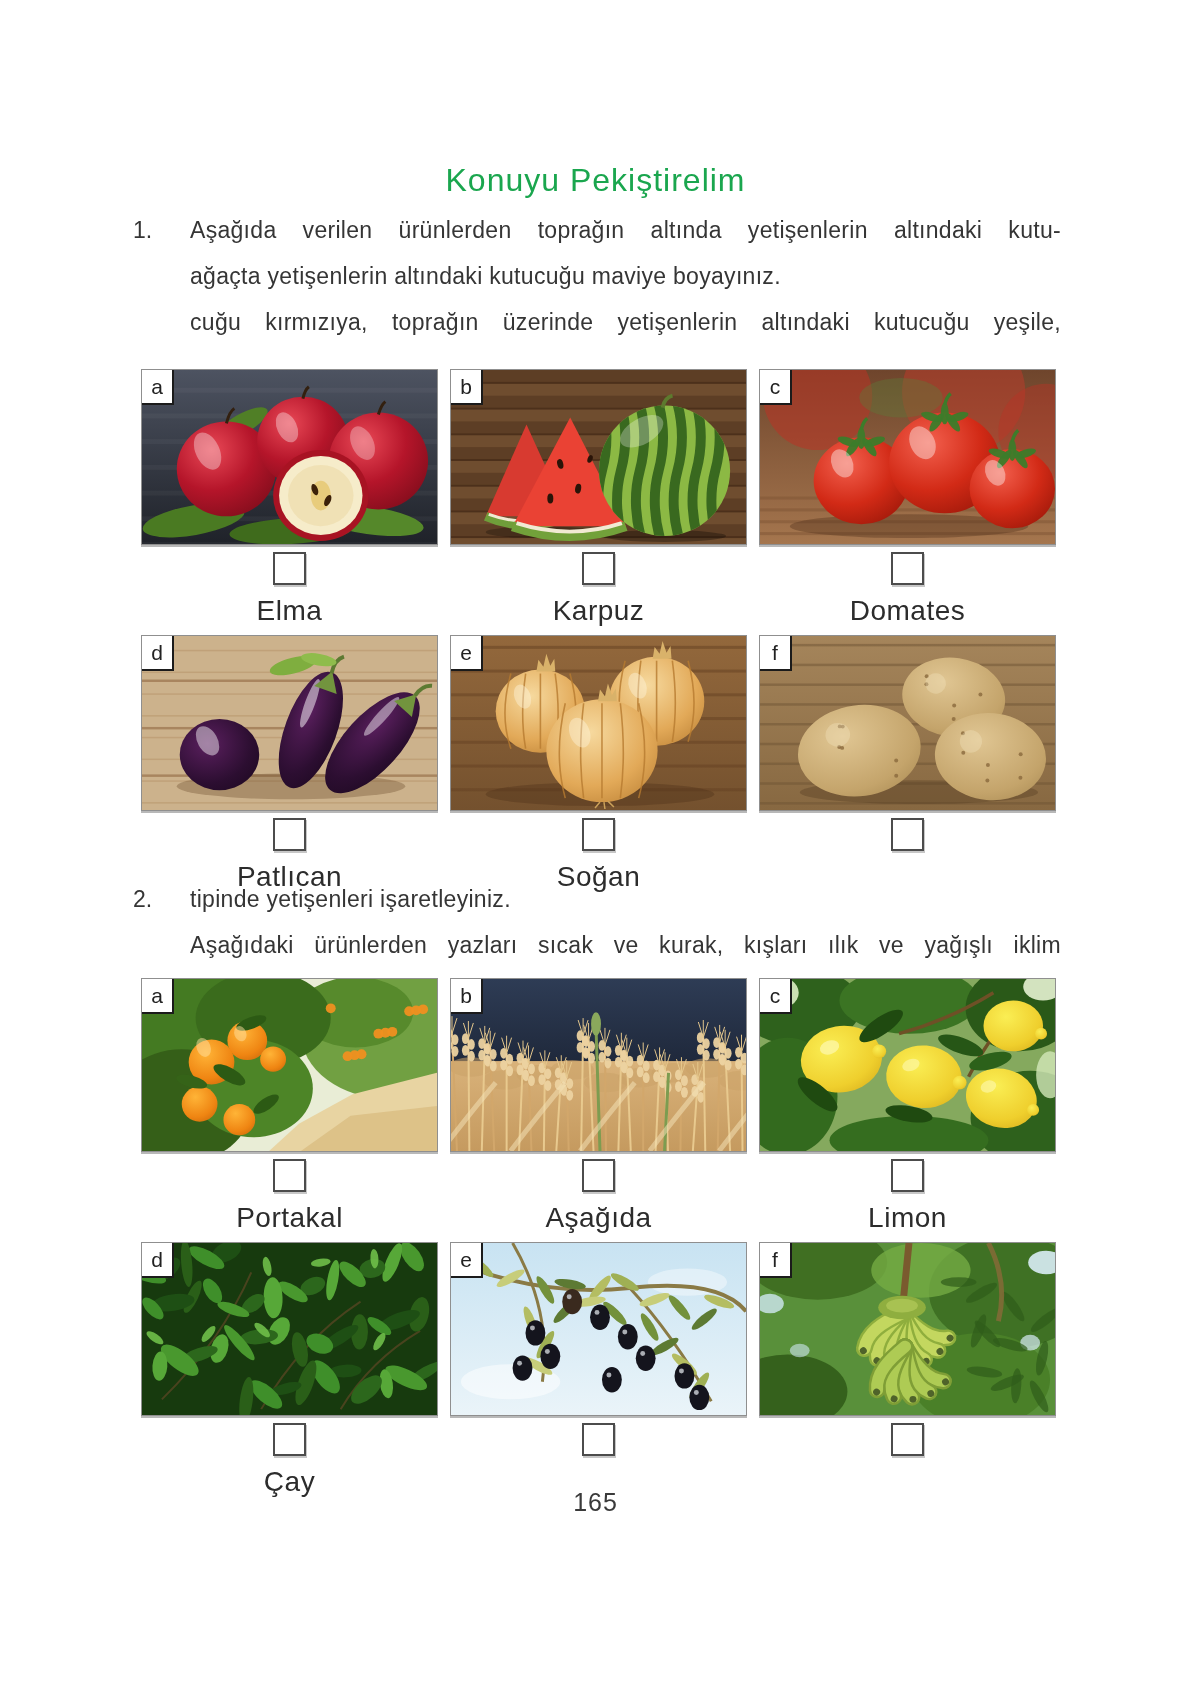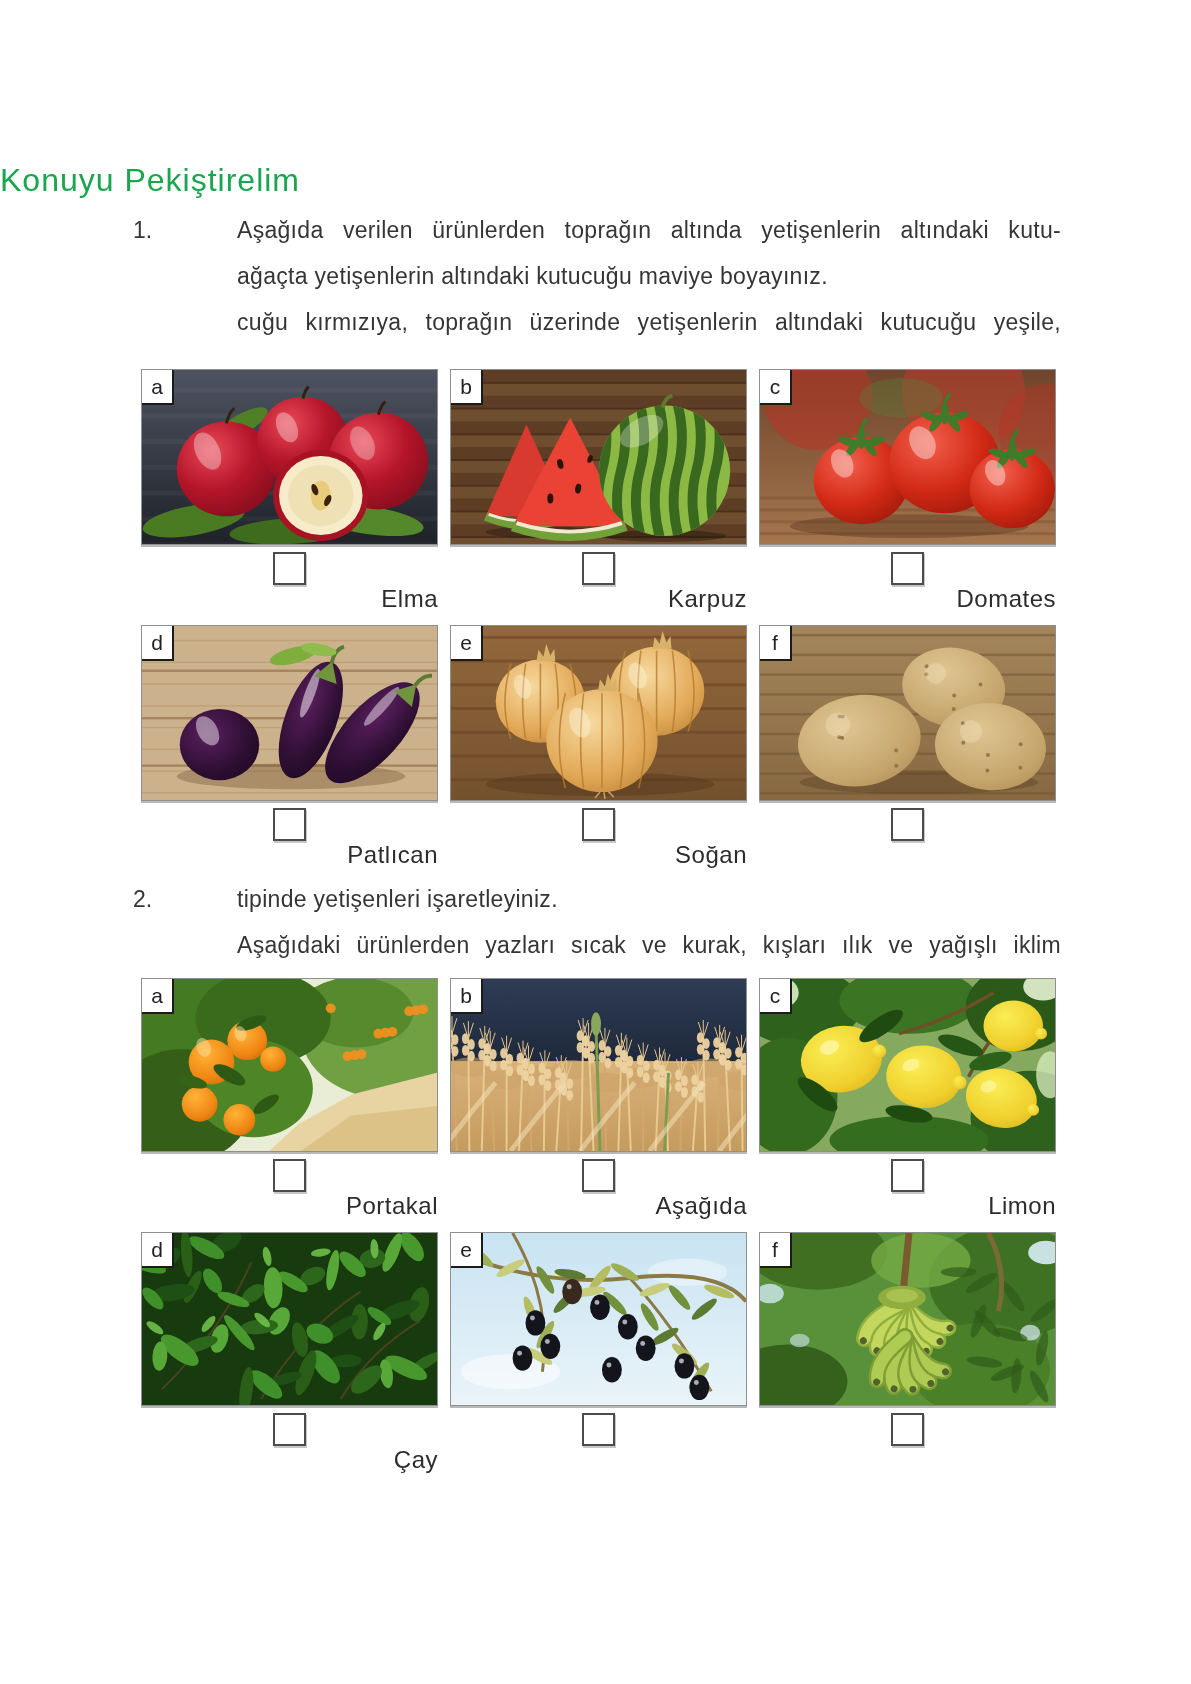--- a/index.html
+++ b/index.html
@@ -2,29 +2,29 @@
 <html lang="tr"><head>
 <meta charset="utf-8">
 <style>
   html,body{margin:0;padding:0;background:#e8e8e8;}
   .page{
     position:relative;width:1191px;height:1684px;background:#ffffff;
     margin:0 auto;font-family:"Liberation Sans","DejaVu Sans",sans-serif;
     color:#353535;overflow:hidden;
   }
   .title{
-    position:absolute;top:162px;left:0;width:100%;
+    position:absolute;top:162px;left:0;width:100%;text-align:center;
     font-size:32px;letter-spacing:1px;font-weight:normal;margin:0;
   }
   .question{position:absolute;left:133px;width:928px;display:flex;}
   #q1{top:207px}
   #q2{top:876px}
   .qnum{width:57px;flex:none;font-size:23px;line-height:46px;}
   .qtext{flex:1;font-size:23px;line-height:46px;}
-  .qline{text-align:justify;text-align-last:justify;letter-spacing:.3px;margin-left:47px;}
+  .qline{text-align:justify;text-align-last:justify;letter-spacing:.3px;}
   .qline.last{text-align-last:left;}
   .grid{
     position:absolute;left:141px;display:grid;
     grid-template-columns:repeat(3,297px);column-gap:12px;row-gap:12px;
   }
   #grid1{top:369px}
   #grid2{top:978px}
   .cell{width:297px;}
   .imgbox{
     position:relative;width:297px;height:176px;box-sizing:border-box;
@@ -38,22 +38,22 @@
     border-right:2px solid #1b1b1b;border-bottom:2px solid #1b1b1b;
     display:flex;align-items:center;justify-content:center;
     font-size:21px;color:#222;z-index:2;
   }
   .checkrow{display:flex;justify-content:center;margin-top:7px;height:33px;}
   .checkbox{
     width:29px;height:29px;background:#fff;border:2px solid #4c4c4c;
     box-shadow:1px 2px 0 rgba(0,0,0,.22);
   }
   .plabel{
-    margin-top:0;height:28px;text-align:right;
-    font-size:24px;color:#2c2c2c;letter-spacing:.5px;
+    margin-top:10px;height:28px;text-align:center;
+    font-size:28px;color:#2c2c2c;letter-spacing:.5px;
   }
   .pagenum{
     position:absolute;top:1488px;left:0;width:100%;text-align:center;
     font-size:25px;color:#3a3a3a;letter-spacing:1px;
   }
 </style>
 </head>
 <body>
 
 <div class="page">
@@ -903,13 +903,14 @@
             <ellipse cx="143" cy="66" rx="24" ry="12" fill="#8fae3f" opacity="1" transform="rotate(0 143 66)"></ellipse>
             <ellipse cx="143" cy="64" rx="16" ry="7" fill="#a8c252" opacity="1" transform="rotate(0 143 64)"></ellipse>
           </svg>
         </div>
     <div class="checkrow">
       <div class="checkbox"></div>
     </div>
   </div>
 </div>
 
+  <div class="pagenum">165</div>
 </div>
 
 </body></html>

